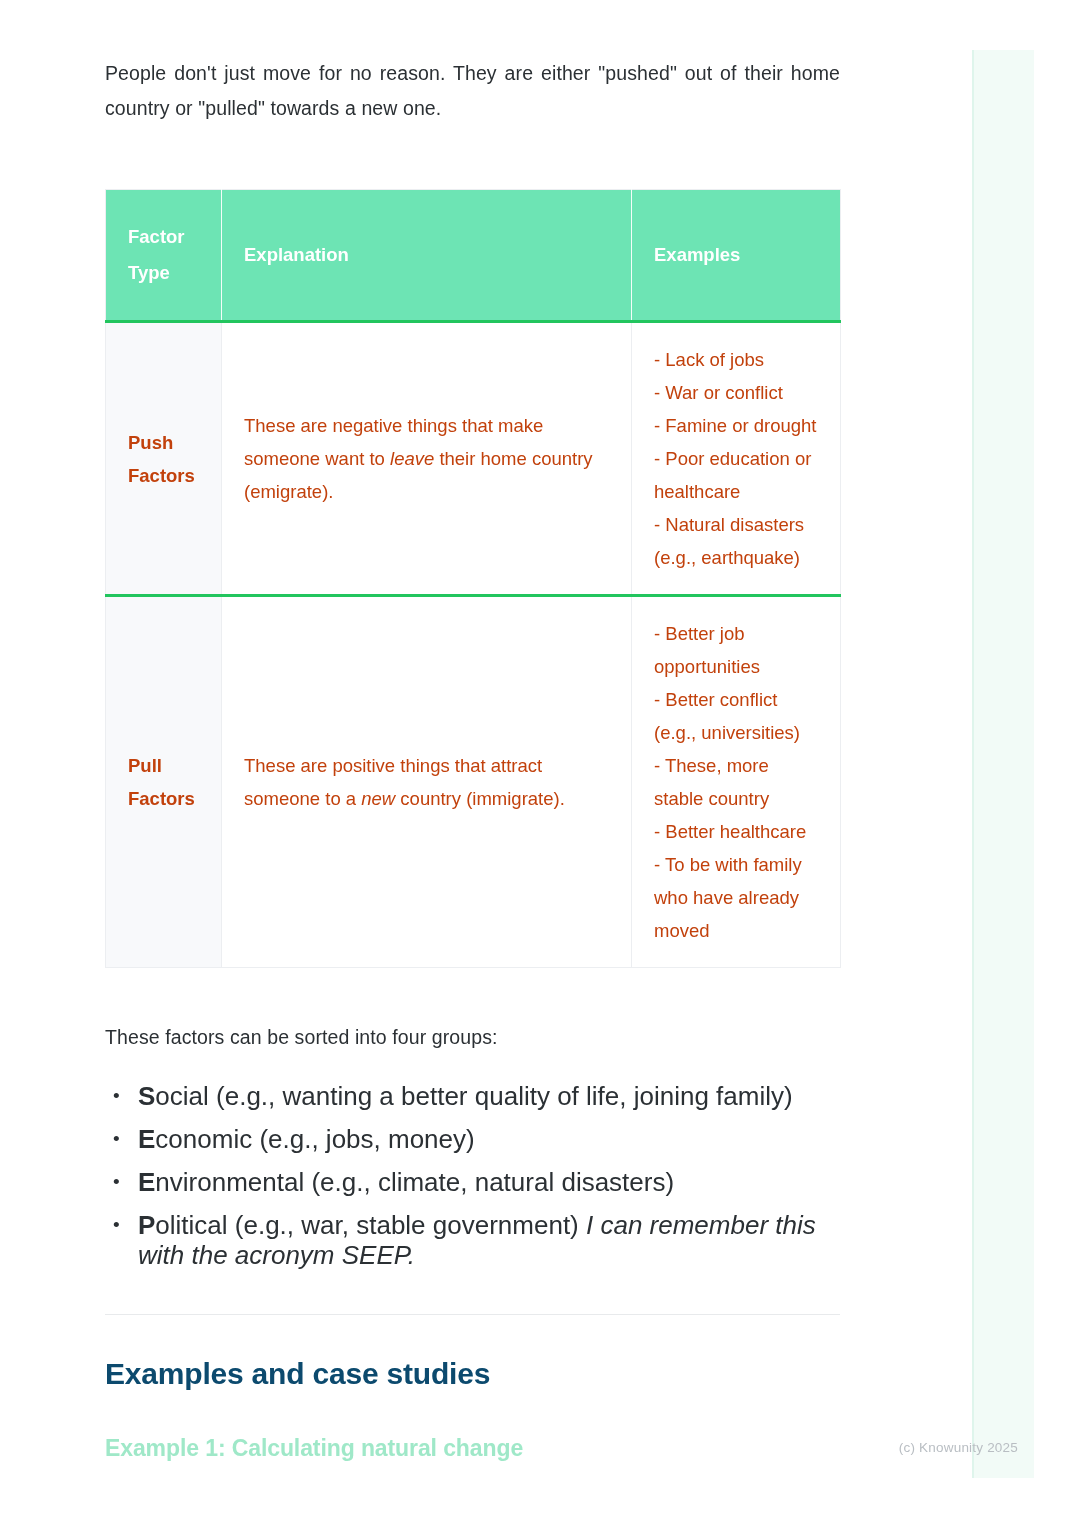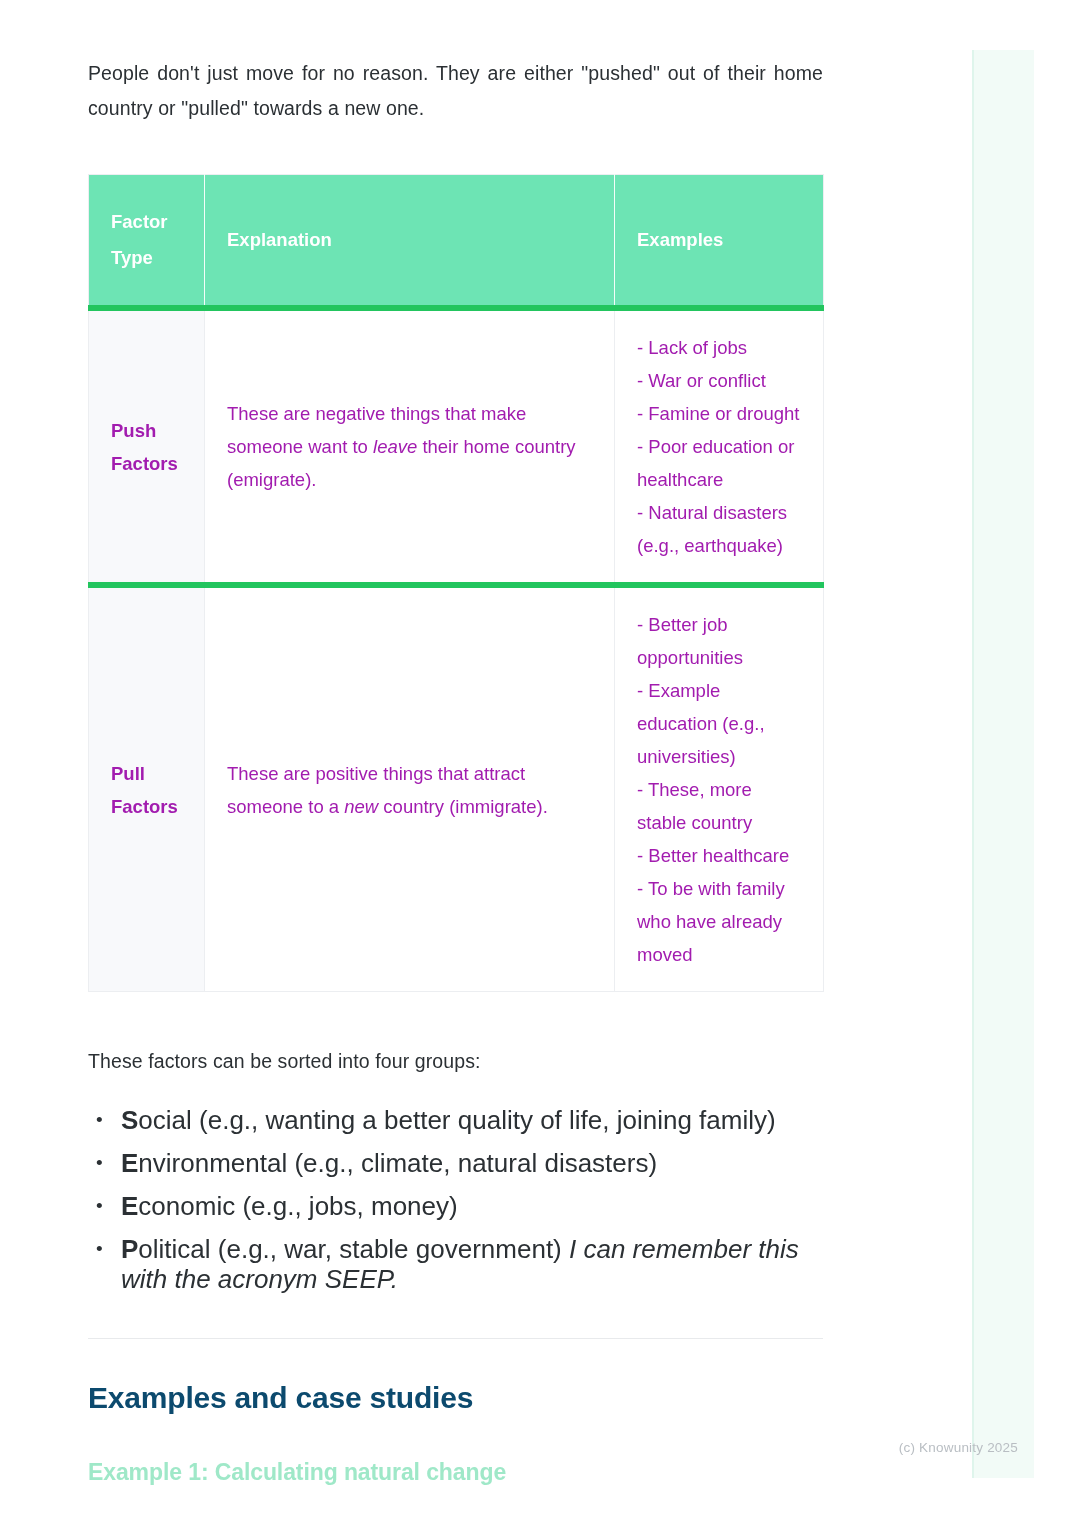--- a/index.html
+++ b/index.html
@@ -23,40 +23,40 @@
     top: 50px;
     width: 60px;
     height: 1428px;
     background: #f2fbf7;
     border-left: 2px solid #dff5ec;
     pointer-events: none;
   }
 
   .page {
     position: absolute;
-    left: 88px;
+    left: 105px;
     top: 0;
     width: 735px;
   }
 
   p.body-text {
     font-size: 19.5px;
     line-height: 35px;
     color: #2b3034;
     margin: 0;
     letter-spacing: 0.1px;
   }
   p.intro {
     padding-top: 56px;
     text-align: justify;
   }
 
   
   .factor-table {
-    margin-top: 48px;
+    margin-top: 63px;
     width: 735px;
     border-collapse: collapse;
     table-layout: fixed;
     border: 1px solid #eceef1;
     background: #ffffff;
   }
   .factor-table col.c1 { width: 116px; }
   .factor-table col.c2 { width: 410px; }
   .factor-table col.c3 { width: 209px; }
 
@@ -70,24 +70,24 @@
     padding: 29px 22px;
     vertical-align: middle;
     border-right: 1px solid #f4fdf9;
     box-sizing: border-box;
   }
   .factor-table thead th:last-child { border-right: none; }
 
   .factor-table tbody td {
     font-size: 18.5px;
     line-height: 33px;
-    color: #a21caf;
+    color: #c2410c;
     vertical-align: middle;
     padding: 20px 22px;
-    border-top: 6px solid #22c55e;
+    border-top: 3px solid #22c55e;
     border-right: 1px solid #eceef1;
     box-sizing: border-box;
   }
   .factor-table tbody td:last-child { border-right: none; }
 
   .factor-table tbody td.cell-type {
     background: #f8f9fb;
     font-weight: bold;
   }
   .factor-table tbody td.cell-examples {
@@ -193,36 +193,36 @@
             <li>- Natural disasters (e.g., earthquake)</li>
           </ul>
         </td>
       </tr>
       <tr>
         <td class="cell-type">Pull Factors</td>
         <td class="cell-explanation"><span>These are positive things that attract someone to a </span><em>new</em><span> country (immigrate).</span></td>
         <td class="cell-examples">
           <ul class="ex-list">
             <li>- Better job opportunities</li>
-            <li>- Example education (e.g., universities)</li>
+            <li>- Better conflict (e.g., universities)</li>
             <li>- These, more stable country</li>
             <li>- Better healthcare</li>
             <li>- To be with family who have already moved</li>
           </ul>
         </td>
       </tr>
     </tbody>
   </table>
 
   <p class="body-text after-table">These factors can be sorted into four groups:</p>
 
   <ul class="groups">
     <li><b>S</b><span>ocial (e.g., wanting a better quality of life, joining family)</span><em></em></li>
+    <li><b>E</b><span>conomic (e.g., jobs, money)</span><em></em></li>
     <li><b>E</b><span>nvironmental (e.g., climate, natural disasters)</span><em></em></li>
-    <li><b>E</b><span>conomic (e.g., jobs, money)</span><em></em></li>
     <li><b>P</b><span>olitical (e.g., war, stable government) </span><em>I can remember this with the acronym SEEP.</em></li>
   </ul>
 
   <hr class="divider">
 
   <h2 class="section-title">Examples and case studies</h2>
   <h3 class="sub-title">Example 1: Calculating natural change</h3>
 
 </div>
 

